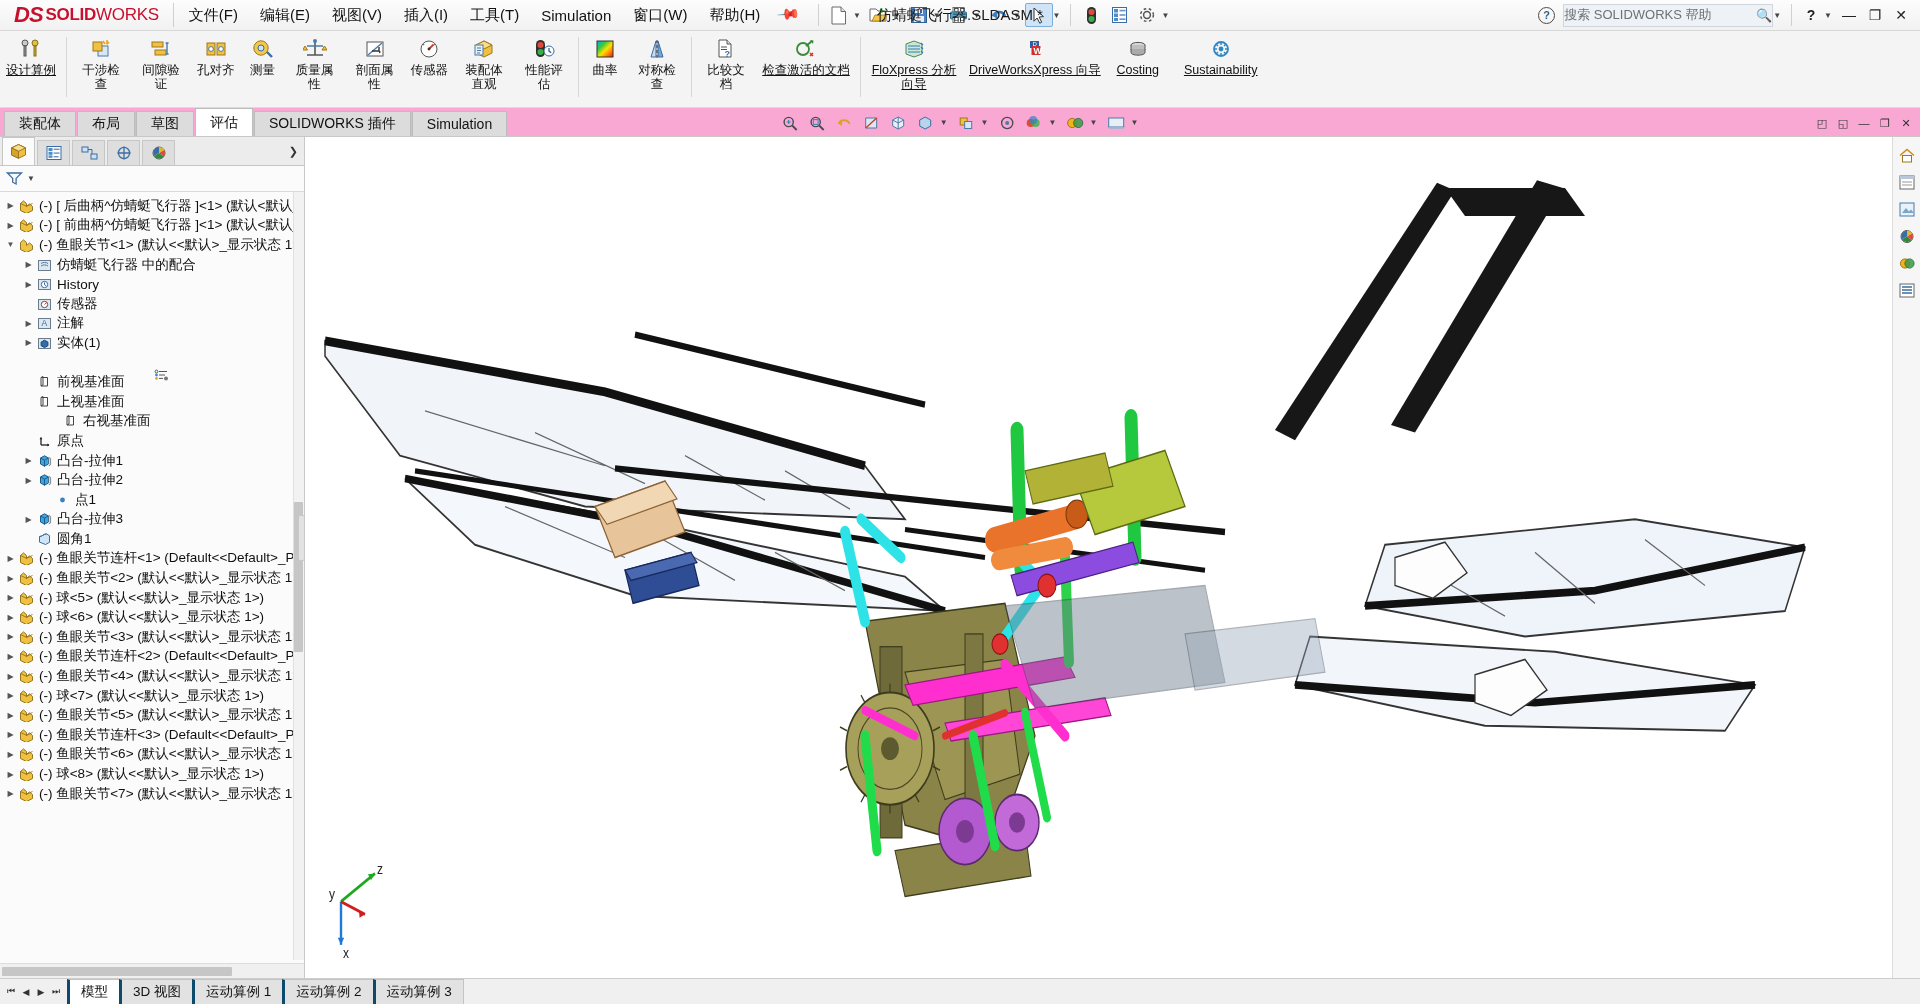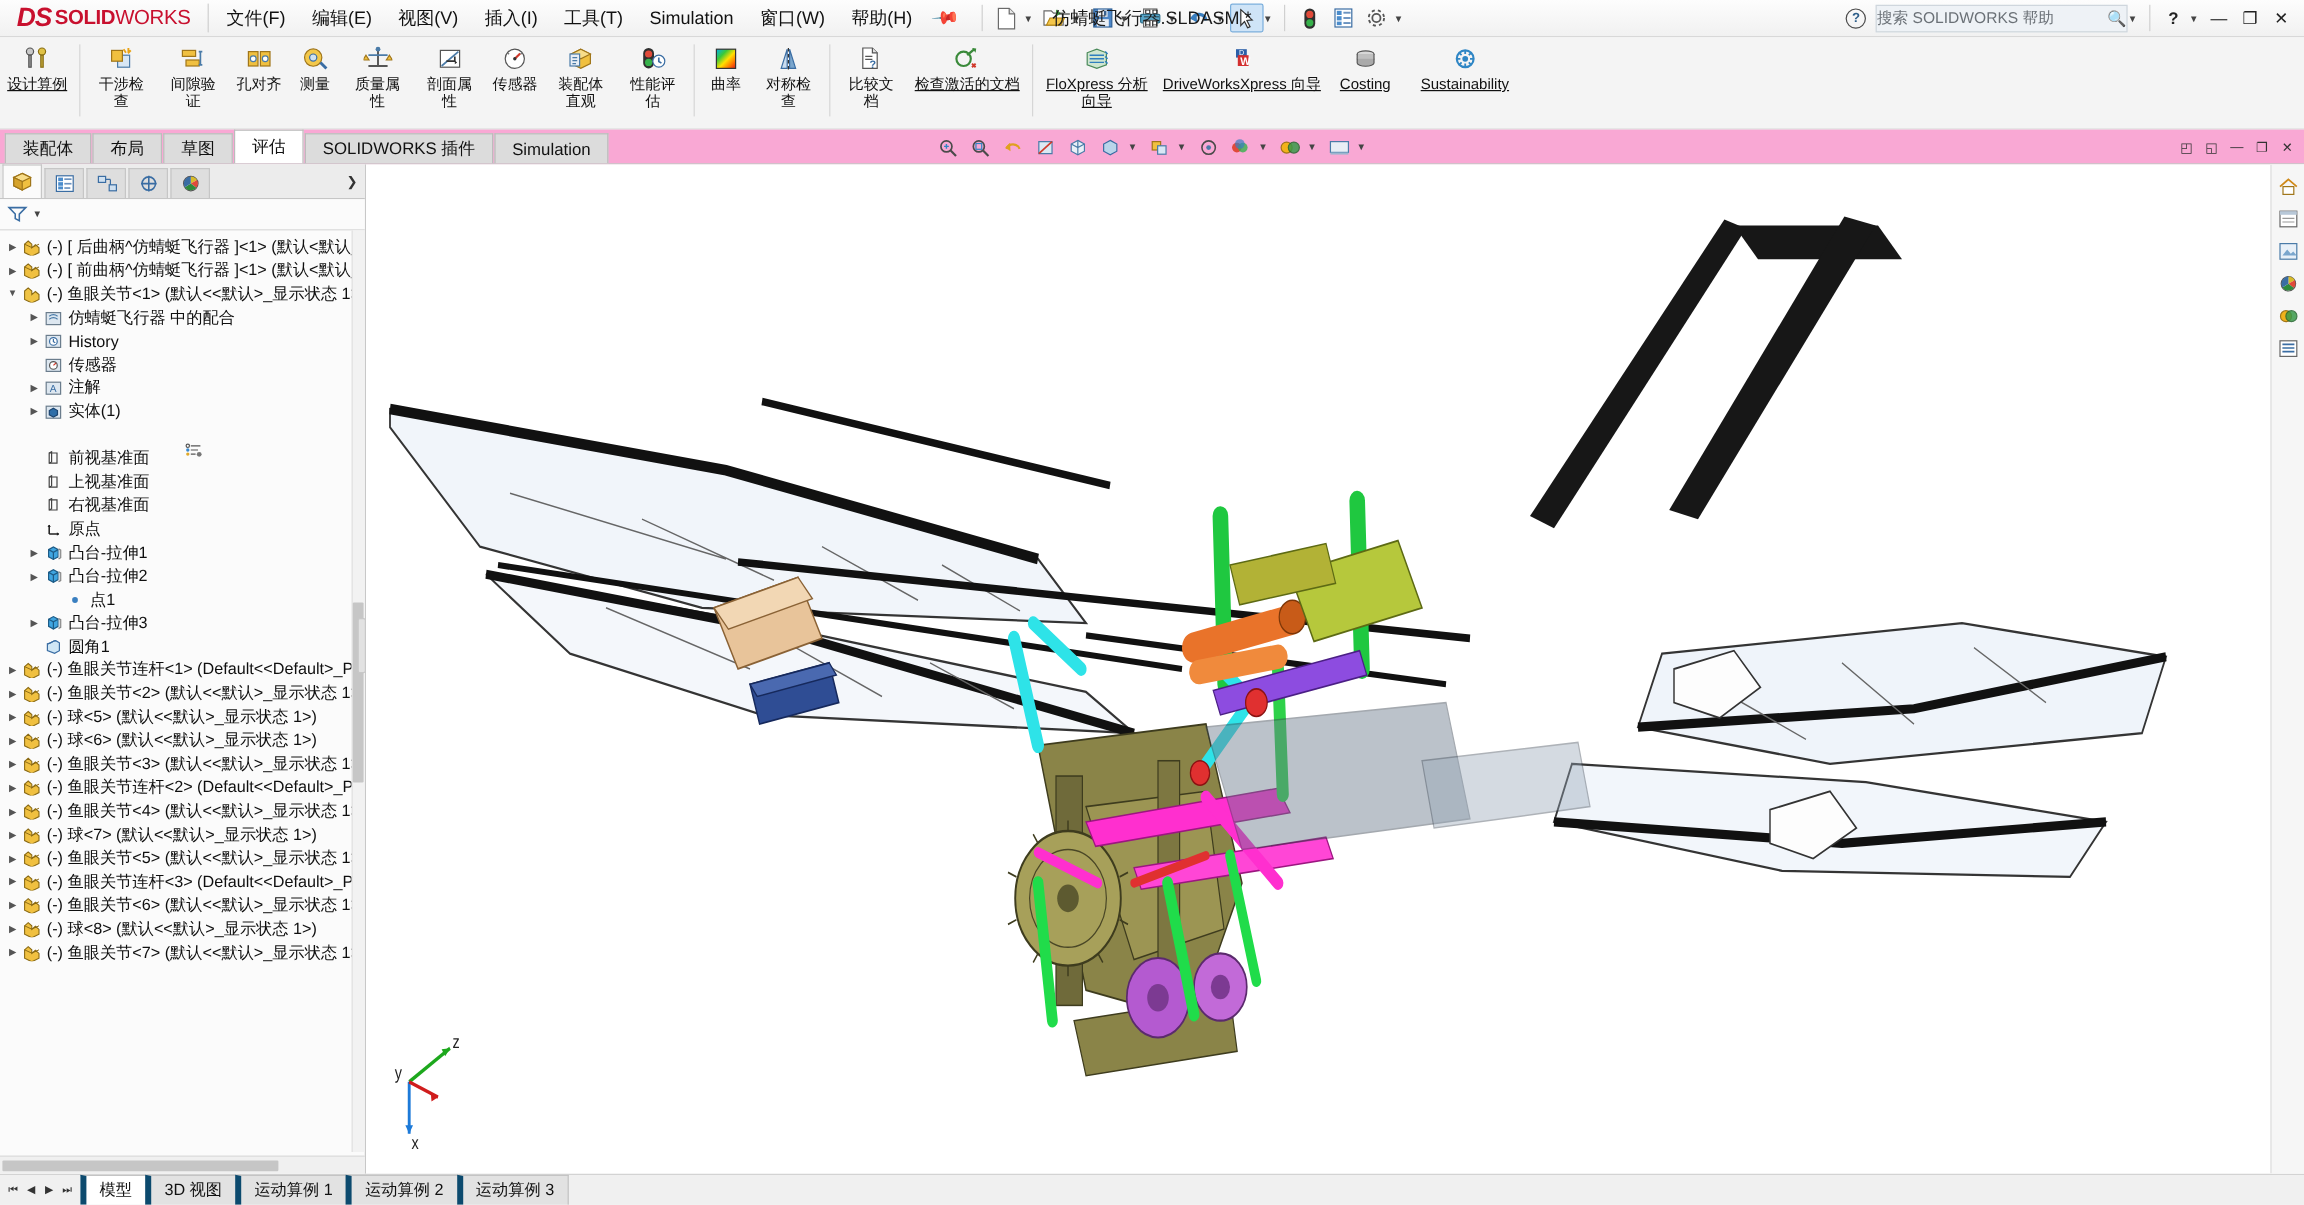--- a/index.html
+++ b/index.html
@@ -91,21 +91,21 @@
   .right-rail{ position:absolute; right:0; top:0; width:28px; bottom:0; background:#f6f6f6; border-left:1px solid #dcdcdc;
                display:flex; flex-direction:column; align-items:center; padding-top:6px; gap:3px; z-index:6;}
   .rr{ width:24px;height:24px; display:flex;align-items:center;justify-content:center; border:1px solid transparent; border-radius:2px;}
 
   
   .statusbar{ height:26px; flex:0 0 26px; background:#f0f0f0; border-top:1px solid #cdcdcd;
               display:flex; align-items:stretch; }
   .snav{ display:flex; align-items:center; padding:0 4px; gap:1px;}
   .snav-b{ width:14px;height:18px; display:flex;align-items:center;justify-content:center; font-size:9px; color:#333;}
   .stab{ padding:0 11px; display:flex; align-items:center; font-size:13.5px; color:#111;
-         border-left:5px solid #0c4a6e; border-right:1px solid #c4c4c4; border-top:1px solid #c4c4c4;
+         border-left:3px solid #0c4a6e; border-right:1px solid #c4c4c4; border-top:1px solid #c4c4c4;
          background:#e2e2e2; margin-right:-1px;}
   .stab.active{ background:#ffffff; }
 
   .ico{ display:block; }
 </style>
 </head>
 <body>
 
 <div id="app">
 
@@ -689,21 +689,21 @@
           <div class="trow" style="padding-left: 22px;">
             <span class="tarrow">&nbsp;</span>
             <span class="ticon">
               <svg width="15" height="14" viewBox="0 0 15 14">
                 <path d="M4 2.5h6.5v8.5H4z" fill="none" stroke="#444"></path>
                 <path d="M4 2.5L6 1.5v8.5L4 11" fill="none" stroke="#444"></path>
               </svg>
             </span>
             <span class="tlabel">上视基准面</span>
           </div>
-          <div class="trow" style="padding-left: 22px;">
+          <div class="trow" style="padding-left: 22px; margin-left: 26px;">
             <span class="tarrow">&nbsp;</span>
             <span class="ticon">
               <svg width="15" height="14" viewBox="0 0 15 14">
                 <path d="M4 2.5h6.5v8.5H4z" fill="none" stroke="#444"></path>
                 <path d="M4 2.5L6 1.5v8.5L4 11" fill="none" stroke="#444"></path>
               </svg>
             </span>
             <span class="tlabel">右视基准面</span>
           </div>
           <div class="trow" style="padding-left: 22px;">

